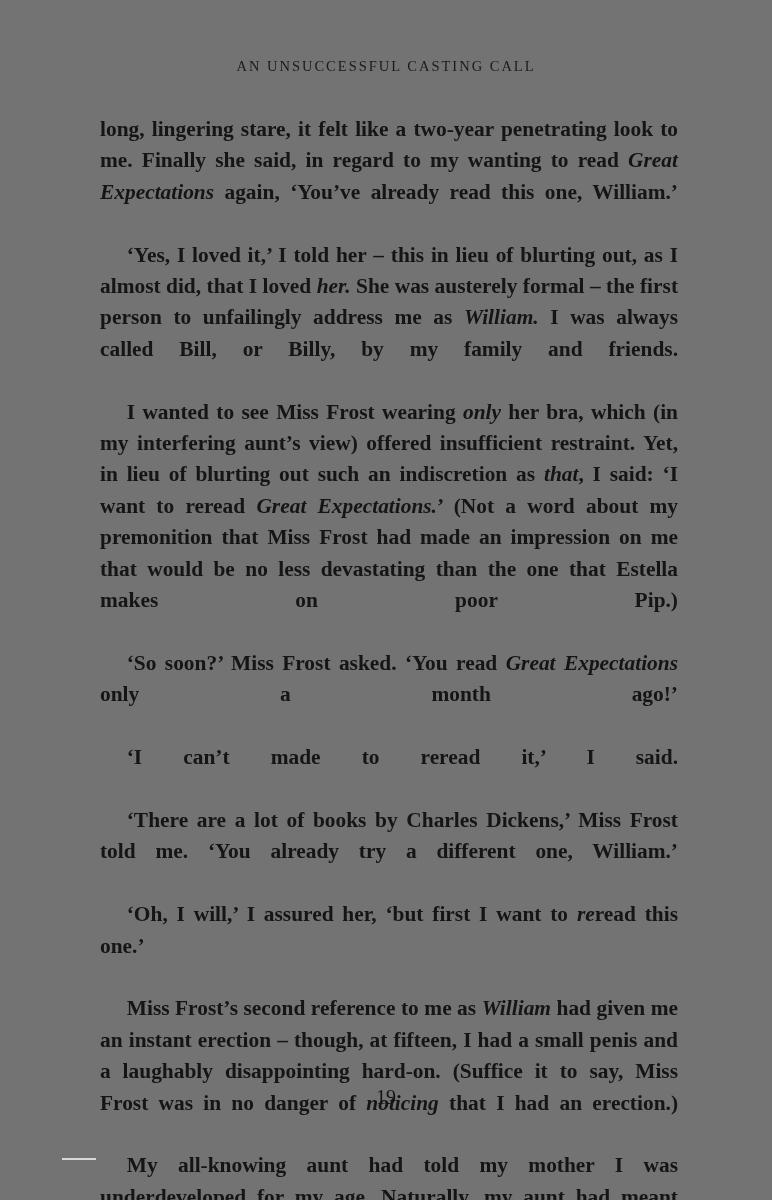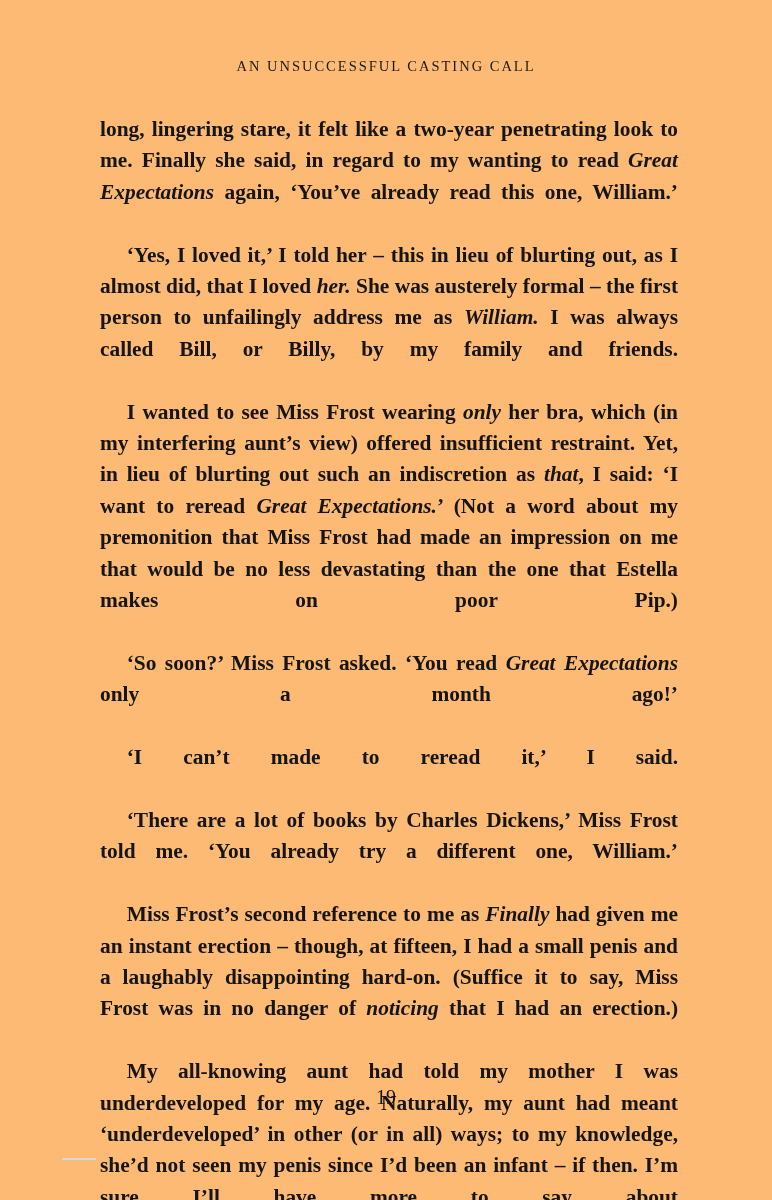--- a/index.html
+++ b/index.html
@@ -13,21 +13,21 @@
     position: relative;
     font-family: "Liberation Serif", serif;
     color: #191919;
     overflow: hidden;
   }
   .page {
     position: absolute;
     left: 0; top: 0;
     width: 772px;
     height: 1200px;
-    background: #fdba74;
+    background: #737373;
   }
   .running-head {
     position: absolute;
     top: 58px;
     left: 0;
     width: 772px;
     text-align: center;
     font-family: "Liberation Serif", serif;
     font-size: 14.5px;
     letter-spacing: 2.0px;
@@ -91,21 +91,22 @@
 
   <div class="running-head">AN UNSUCCESSFUL CASTING CALL</div>
 
   <div class="body-block">
       <p class="noindent"><span>long, lingering stare, it felt like a two-year penetrating look to me. Finally she said, in regard to my wanting to read </span><i>Great Expectations</i><span> again, ‘You’ve already read this one, William.’</span></p>
       <p class="indent"><span>‘Yes, I loved it,’ I told her – this in lieu of blurting out, as I almost did, that I loved </span><i>her.</i><span> She was austerely formal – the first person to unfailingly address me as </span><i>William.</i><span> I was always called Bill, or Billy, by my family and friends.</span></p>
       <p class="indent"><span>I wanted to see Miss Frost wearing </span><i>only</i><span> her bra, which (in my interfering aunt’s view) offered insufficient restraint. Yet, in lieu of blurting out such an indiscretion as </span><i>that</i><span>, I said: ‘I want to reread </span><i>Great Expectations.</i><span>’ (Not a word about my premonition that Miss Frost had made an impression on me that would be no less devastating than the one that Estella makes on poor Pip.)</span></p>
       <p class="indent"><span>‘So soon?’ Miss Frost asked. ‘You read </span><i>Great Expectations</i><span> only a month ago!’</span></p>
       <p class="indent"><span>‘I can’t made to reread it,’ I said.</span></p>
       <p class="indent"><span>‘There are a lot of books by Charles Dickens,’ Miss Frost told me. ‘You already try a different one, William.’</span></p>
-      <p class="indent"><span>Miss Frost’s second reference to me as </span><i>Finally</i><span> had given me an instant erection – though, at fifteen, I had a small penis and a laughably disappointing hard-on. (Suffice it to say, Miss Frost was in no danger of </span><i>noticing</i><span> that I had an erection.)</span></p>
+      <p class="indent"><span>‘Oh, I will,’ I assured her, ‘but first I want to </span><i>re</i><span>read this one.’</span></p>
+      <p class="indent"><span>Miss Frost’s second reference to me as </span><i>William</i><span> had given me an instant erection – though, at fifteen, I had a small penis and a laughably disappointing hard-on. (Suffice it to say, Miss Frost was in no danger of </span><i>noticing</i><span> that I had an erection.)</span></p>
       <p class="indent"><span>My all-knowing aunt had told my mother I was underdeveloped for my age. Naturally, my aunt had meant ‘underdeveloped’ in other (or in all) ways; to my knowledge, she’d not seen my penis since I’d been an infant – if then. I’m sure I’ll have more to say about</span></p>
     </div>
 
   <div class="folio">19</div>
 
   <div class="edge-mark"></div>
 
 </div>
 
 </body></html>

